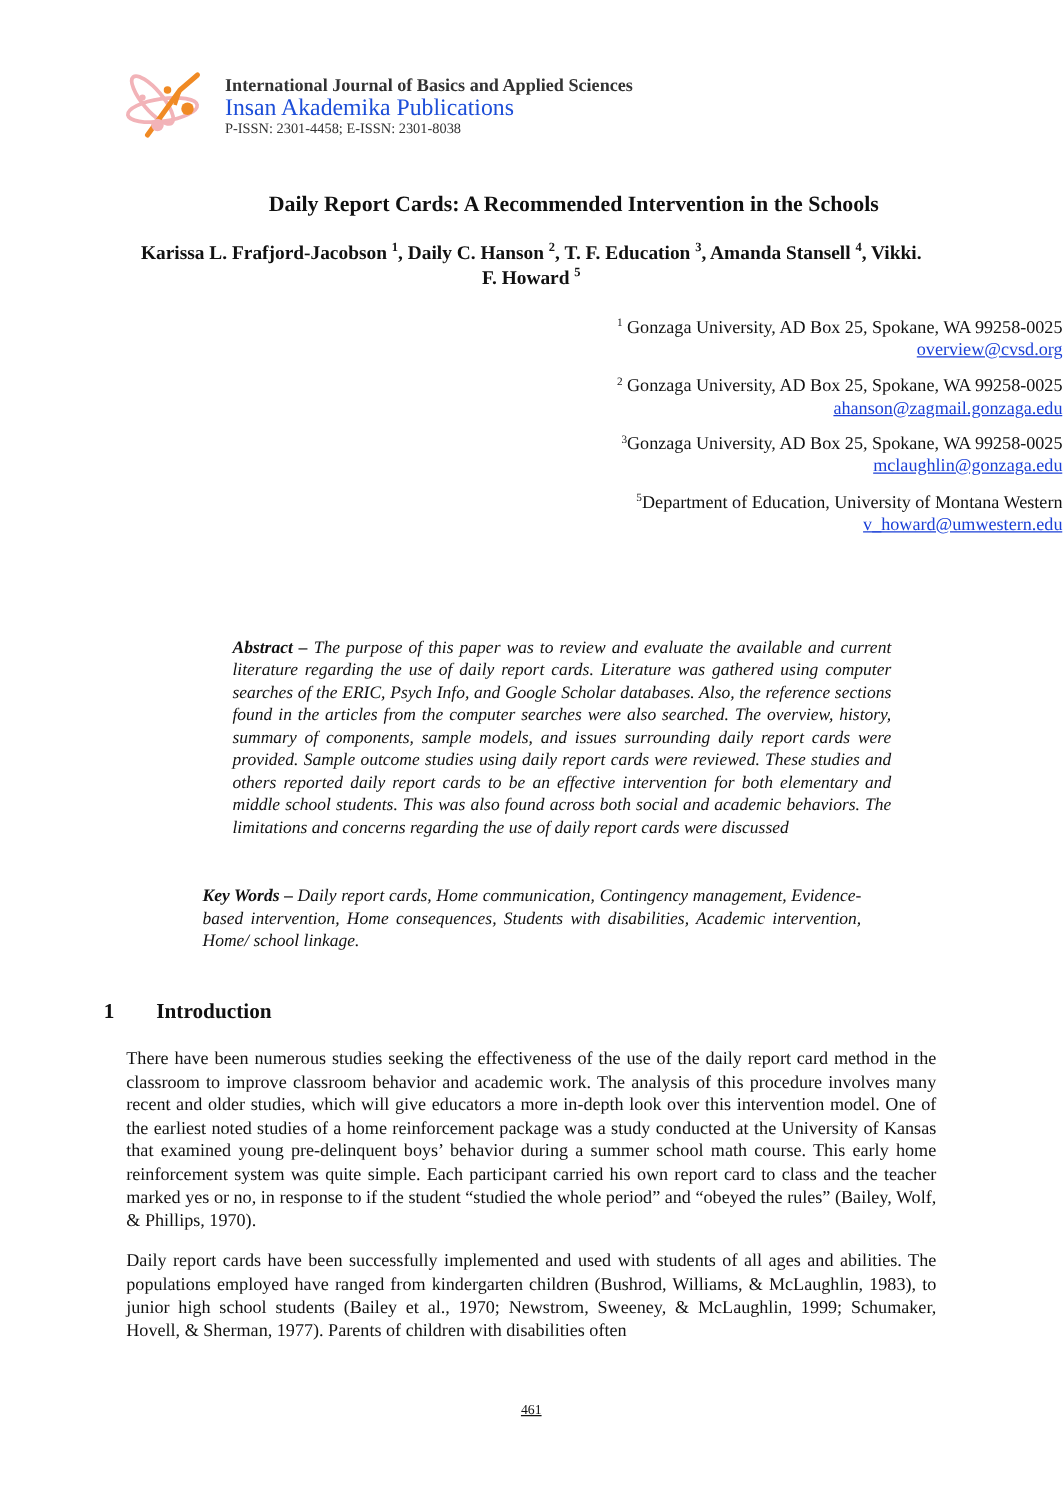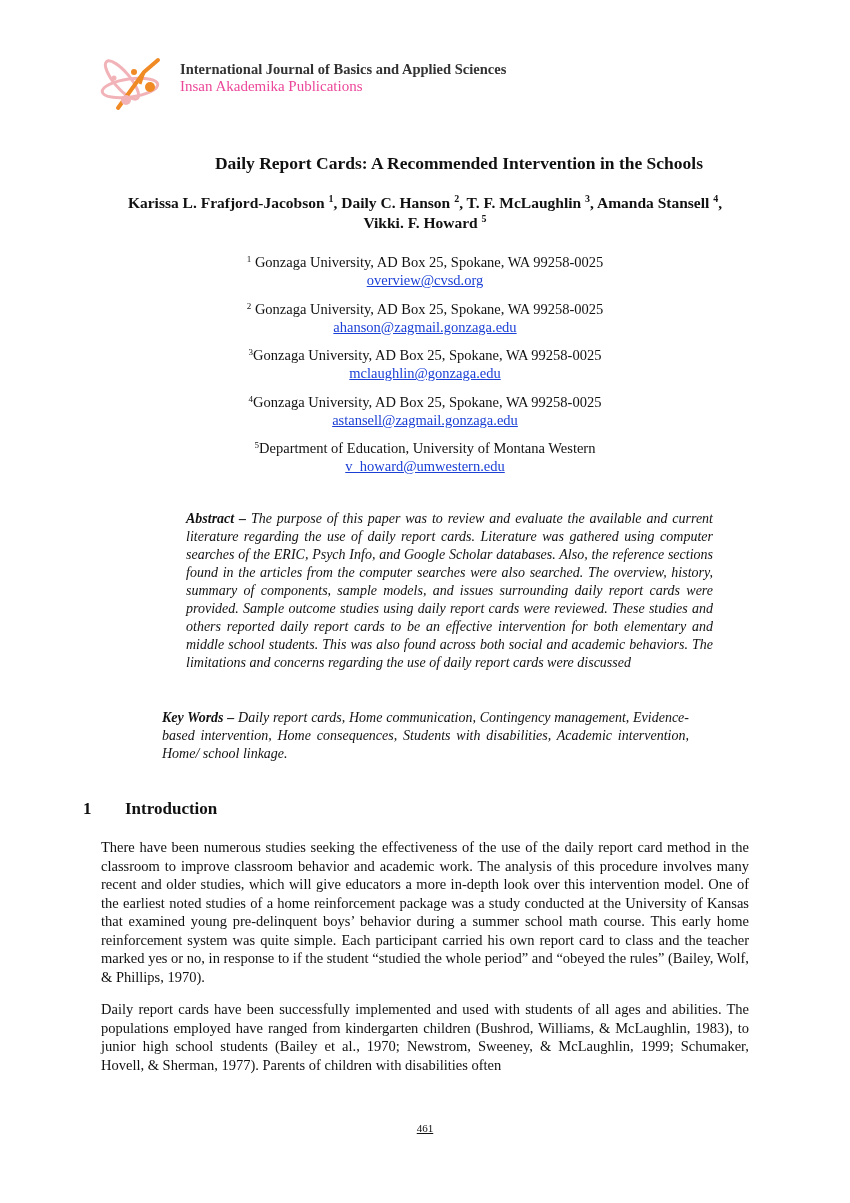--- a/index.html
+++ b/index.html
@@ -4,35 +4,35 @@
   <style>
     html, body { margin: 0; padding: 0; background: #ffffff; }
     body {
       width: 850px; height: 1203px; position: relative; overflow: hidden;
       font-family: "Liberation Serif", serif; color: #111;
     }
     .journal-header { position: absolute; left: 100px; top: 50px; width: 500px; height: 70px; }
     .logo { position: absolute; left: 0; top: 0; width: 70px; height: 65px; }
     .journal-text { position: absolute; left: 80px; top: 10px; }
     .journal-name { font-family: Liberation Serif, serif; font-weight: bold; font-size: 14.5px; color: #333; line-height: 18px; }
-    .journal-pub { font-size: 15px; color: #ec4899; line-height: 17px; }
+    .journal-pub { font-size: 19px; color: #1d4ed8; line-height: 17px; }
     .journal-issn { font-size: 11.5px; color: #333; line-height: 16px; }
 
     .title {
       position: absolute; left: 0; width: 850px; top: 153px; text-align: center;
       font-weight: bold; font-size: 17.5px; padding-left: 34px;
     }
     .authors {
       position: absolute; left: 110px; width: 630px; top: 193px; text-align: center;
       font-weight: bold; font-size: 15.5px; line-height: 20px;
     }
     .authors sup { font-size: 10px; line-height: 0; vertical-align: 6px; }
 
     .affils { position: absolute; left: 0; width: 850px; top: 253px; text-align: center; font-size: 14.5px; }
-    .affil { height: 46.5px; line-height: 18px; }
+    .affil { height: 46.5px; line-height: 18px; text-align: right; }
     .affil sup { font-size: 9px; vertical-align: 5px; line-height: 0; }
     .affil a { color: #1a3fd6; text-decoration: underline; }
 
     .abstract {
       position: absolute; left: 162px; width: 527px; top: 510px;
       font-style: italic; font-size: 14px; line-height: 18px; text-align: justify; margin-left: 24px;
     }
     .abstract b { font-weight: bold; }
     .keywords {
       position: absolute; left: 162px; width: 527px; top: 709px;
@@ -63,54 +63,51 @@
     <path d="M18 58 L44 22 L58 10" fill="none" stroke="#f08a24" stroke-width="4" stroke-linecap="round"></path>
     <path d="M44 22 L40 34" fill="none" stroke="#f08a24" stroke-width="3"></path>
     <circle cx="34" cy="22" r="3" fill="#f08a24"></circle>
     <circle cx="50" cy="37" r="5" fill="#f08a24"></circle>
     <circle cx="26" cy="50" r="5" fill="#f2b3b8"></circle>
     <circle cx="14" cy="28" r="2.5" fill="#f2b3b8"></circle>
   </svg>
   <div class="journal-text">
     <div class="journal-name">International Journal of Basics and Applied Sciences</div>
     <div class="journal-pub">Insan Akademika Publications</div>
+    <div class="journal-issn">P-ISSN: 2301-4458; E-ISSN: 2301-8038</div>
   </div>
 </div>
 
 <div class="title">Daily Report Cards: A Recommended Intervention in the Schools</div>
 
 <div class="authors">
   <span>Karissa L. Frafjord-Jacobson</span>
   <sup>1</sup><span>, </span>
   <span>Daily C. Hanson</span>
   <sup>2</sup><span>, </span>
-  <span>T. F. McLaughlin</span>
+  <span>T. F. Education</span>
   <sup>3</sup><span>, </span>
   <span>Amanda Stansell</span>
   <sup>4</sup><span>, </span>
   <span>Vikki. F. Howard</span>
   <sup>5</sup>
 </div>
 
 <div class="affils">
   <div class="affil">
     <div><sup>1</sup> <span>Gonzaga University, AD Box 25, Spokane, WA 99258-0025</span></div>
     <a>overview@cvsd.org</a>
   </div>
   <div class="affil">
     <div><sup>2</sup> <span>Gonzaga University, AD Box 25, Spokane, WA 99258-0025</span></div>
     <a>ahanson@zagmail.gonzaga.edu</a>
   </div>
   <div class="affil">
     <div><sup>3</sup><span>Gonzaga University, AD Box 25, Spokane, WA 99258-0025</span></div>
     <a>mclaughlin@gonzaga.edu</a>
-  </div>
-  <div class="affil">
-    <div><sup>4</sup><span>Gonzaga University, AD Box 25, Spokane, WA 99258-0025</span></div>
-    <a>astansell@zagmail.gonzaga.edu</a>
   </div>
   <div class="affil">
     <div><sup>5</sup><span>Department of Education, University of Montana Western</span></div>
     <a>v_howard@umwestern.edu</a>
   </div>
 </div>
 
 <div class="abstract">
   <b>Abstract –</b>
   <span>The purpose of this paper was to review and evaluate the available and current literature regarding the use of daily report cards. Literature was gathered using computer searches of the ERIC, Psych Info, and Google Scholar databases. Also, the reference sections found in the articles from the computer searches were also searched. The overview, history, summary of components, sample models, and issues surrounding daily report cards were provided. Sample outcome studies using daily report cards were reviewed.  These studies and others reported daily report cards to be an effective intervention for both elementary and middle school students. This was also found across both social and academic behaviors. The limitations and concerns regarding the use of daily report cards were discussed</span>

